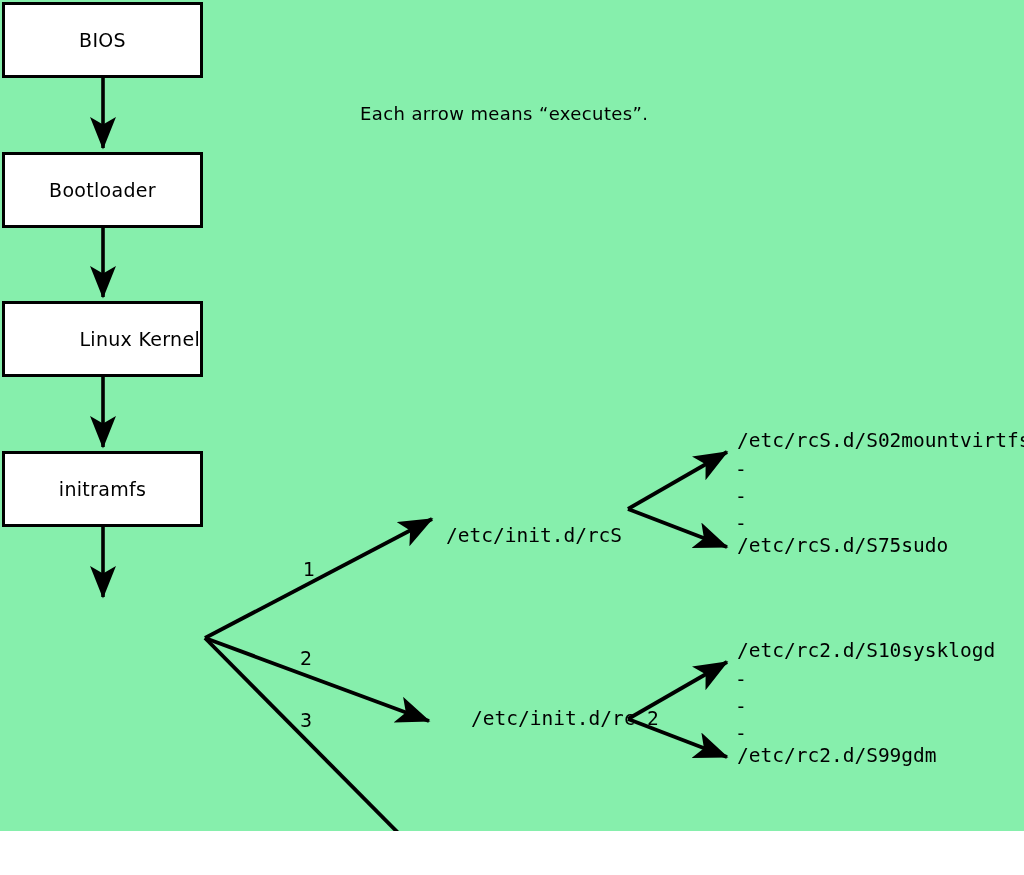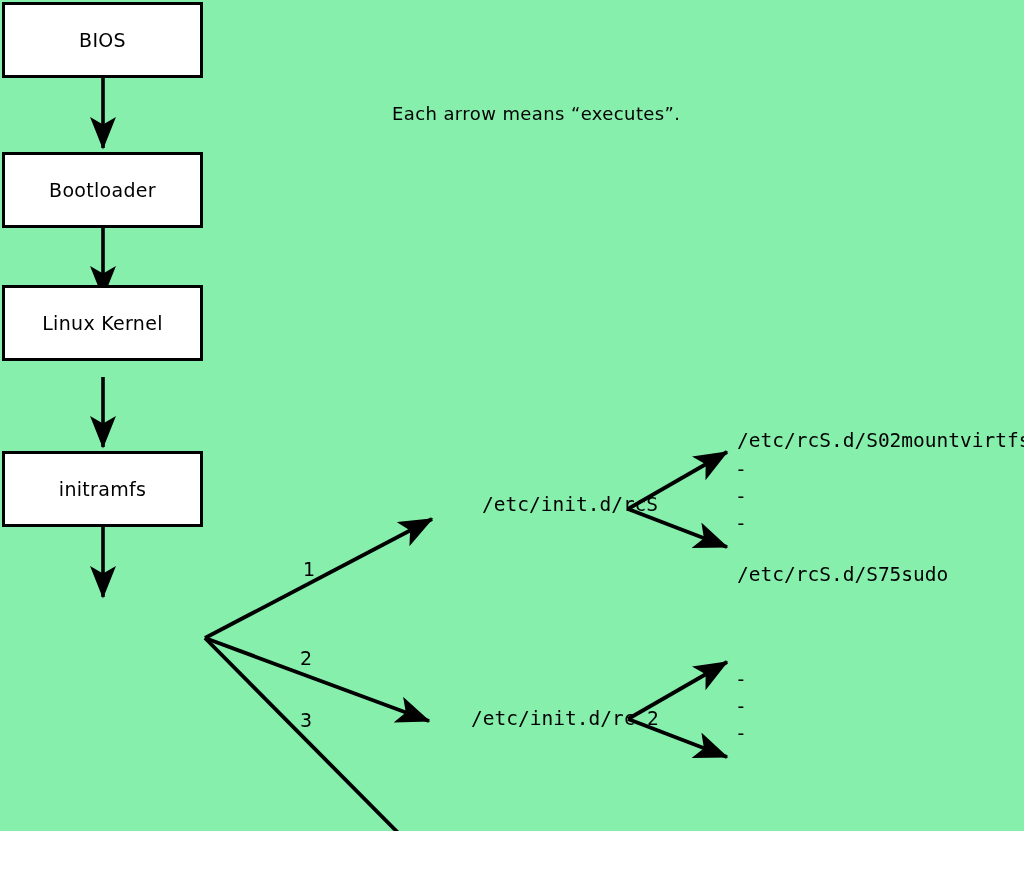--- a/index.html
+++ b/index.html
@@ -109,44 +109,46 @@
   </svg>
 
   <div class="node-box" style="left:2px; top:2px; width:201px; height:76px;">
     <span class="node-label">BIOS</span>
   </div>
 
   <div class="node-box" style="left:2px; top:152px; width:201px; height:76px;">
     <span class="node-label">Bootloader</span>
   </div>
 
-  <div class="node-box" style="left:2px; top:285px; width:201px; height:76px;">
+  <div class="node-box" style="left:2px; top:301px; width:201px; height:76px;justify-content:flex-end;">
     <span class="node-label">Linux Kernel</span>
   </div>
 
   <div class="node-box" style="left:2px; top:451px; width:201px; height:76px;">
     <span class="node-label">initramfs</span>
   </div>
 
 
-  <span class="caption" style="left:360px; top:105px;margin-left:32px;">Each arrow means “executes”.</span>
+  <span class="caption" style="left:360px; top:105px;">Each arrow means “executes”.</span>
 
   <span class="num-label" style="left:303px; top:560px;">1</span>
   <span class="num-label" style="left:300px; top:649px;">2</span>
   <span class="num-label" style="left:300px; top:711px;">3</span>
 
-  <span class="mono-label" style="left:446px; top:495px;margin-left:36px;">/etc/init.d/rcS</span>
+  <span class="mono-label" style="left:446px; top:526px;">/etc/init.d/rcS</span>
 
   <span class="mono-label" style="left:437px; top:709px;margin-left:34px;">/etc/init.d/rc 2</span>
 
   <span class="mono-label" style="left:450px; top:853px;text-decoration:underline;">getty</span>
 
   <span class="mono-label" style="left:737px; top:431px;">/etc/rcS.d/S02mountvirtfs</span>
   <span class="dash-label" style="left:735px; top:460px;">-</span>
   <span class="dash-label" style="left:735px; top:487px;">-</span>
   <span class="dash-label" style="left:735px; top:514px;">-</span>
-  <span class="mono-label" style="left:737px; top:565px;">/etc/rcS.d/S75sudo</span>
+  <span class="mono-label" style="left:737px; top:536px;">/etc/rcS.d/S75sudo</span>
 
+  <span class="mono-label" style="left:737px; top:641px;">/etc/rc2.d/S10sysklogd</span>
   <span class="dash-label" style="left:735px; top:670px;">-</span>
   <span class="dash-label" style="left:735px; top:697px;">-</span>
   <span class="dash-label" style="left:735px; top:724px;">-</span>
+  <span class="mono-label" style="left:737px; top:746px;">/etc/rc2.d/S99gdm</span>
 
 </div>
 
 </body></html>

